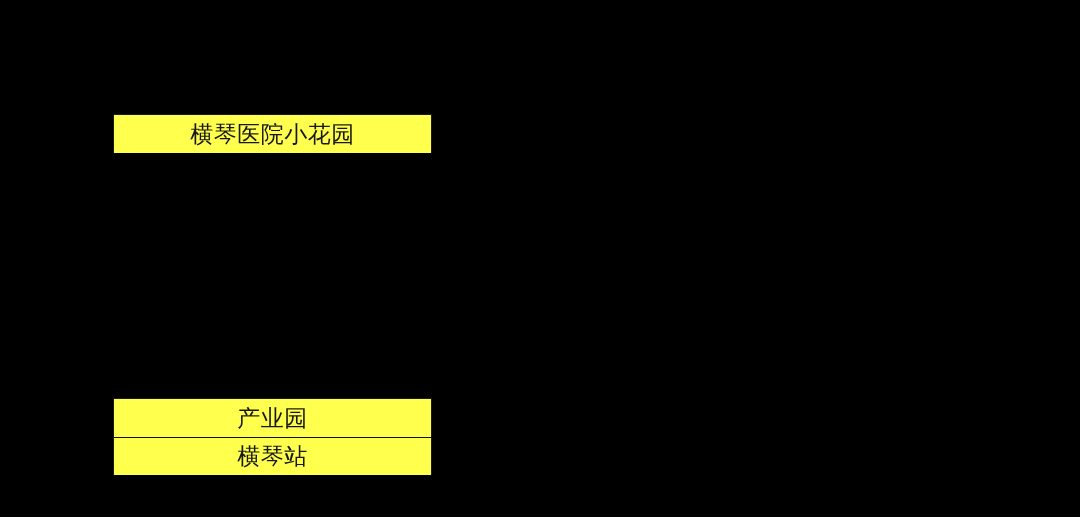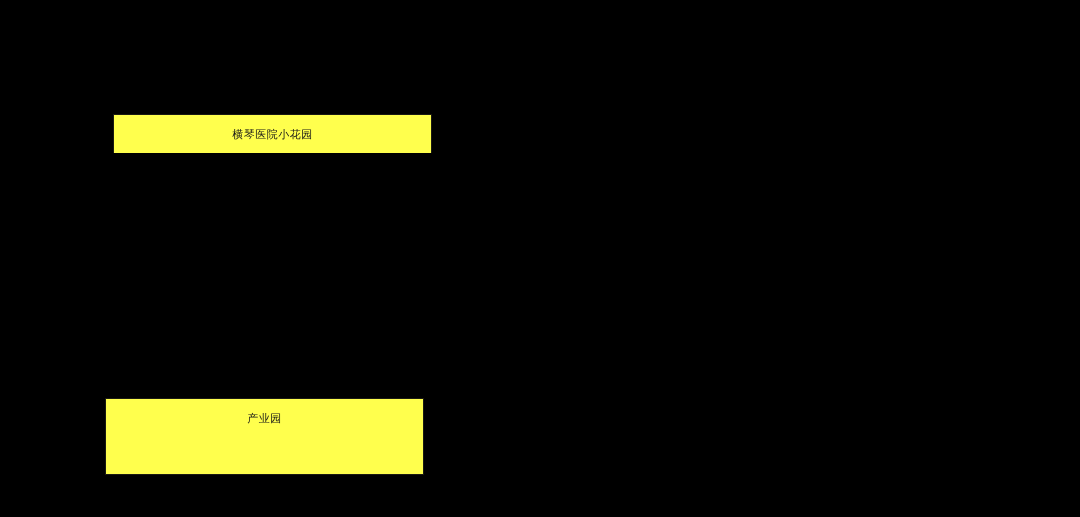--- a/index.html
+++ b/index.html
@@ -37,44 +37,47 @@
   }
 
   
   .label-row + .label-row {
     border-top: 1px solid #12120a;
   }
 
   .label-text {
     display: block;
     color: #171717;
-    font-size: 11px;
+    font-size: 23px;
     line-height: 1;
     letter-spacing: 0.5px;
     white-space: nowrap;
     text-align: right;
     font-family: "DejaVu Sans", "Liberation Sans", sans-serif;
   }
 
   
   #group-hospital-garden { left: 113px; top: 114px; width: 319px; height: 39px; }
   #group-innovation      { left: 113px; top: 277px; width: 319px; height: 77px; }
-  #group-industrial      { left: 105px; top: 398px; width: 319px; height: 77px; }
+  #group-industrial      { left: 113px; top: 398px; width: 319px; height: 77px; }
 </style>
 </head>
 <body>
 
 <div id="canvas">
 
   <div class="label-group" id="group-hospital-garden">
     <div class="label-row">
       <span class="label-text">横琴医院小花园</span>
     </div>
   </div>
 
 
   <div class="label-group" id="group-industrial">
     <div class="label-row">
       <span class="label-text">产业园</span>
     </div>
+    <div class="label-row">
+      <span class="label-text">横琴站</span>
+    </div>
   </div>
 
 </div>
 
 </body></html>

